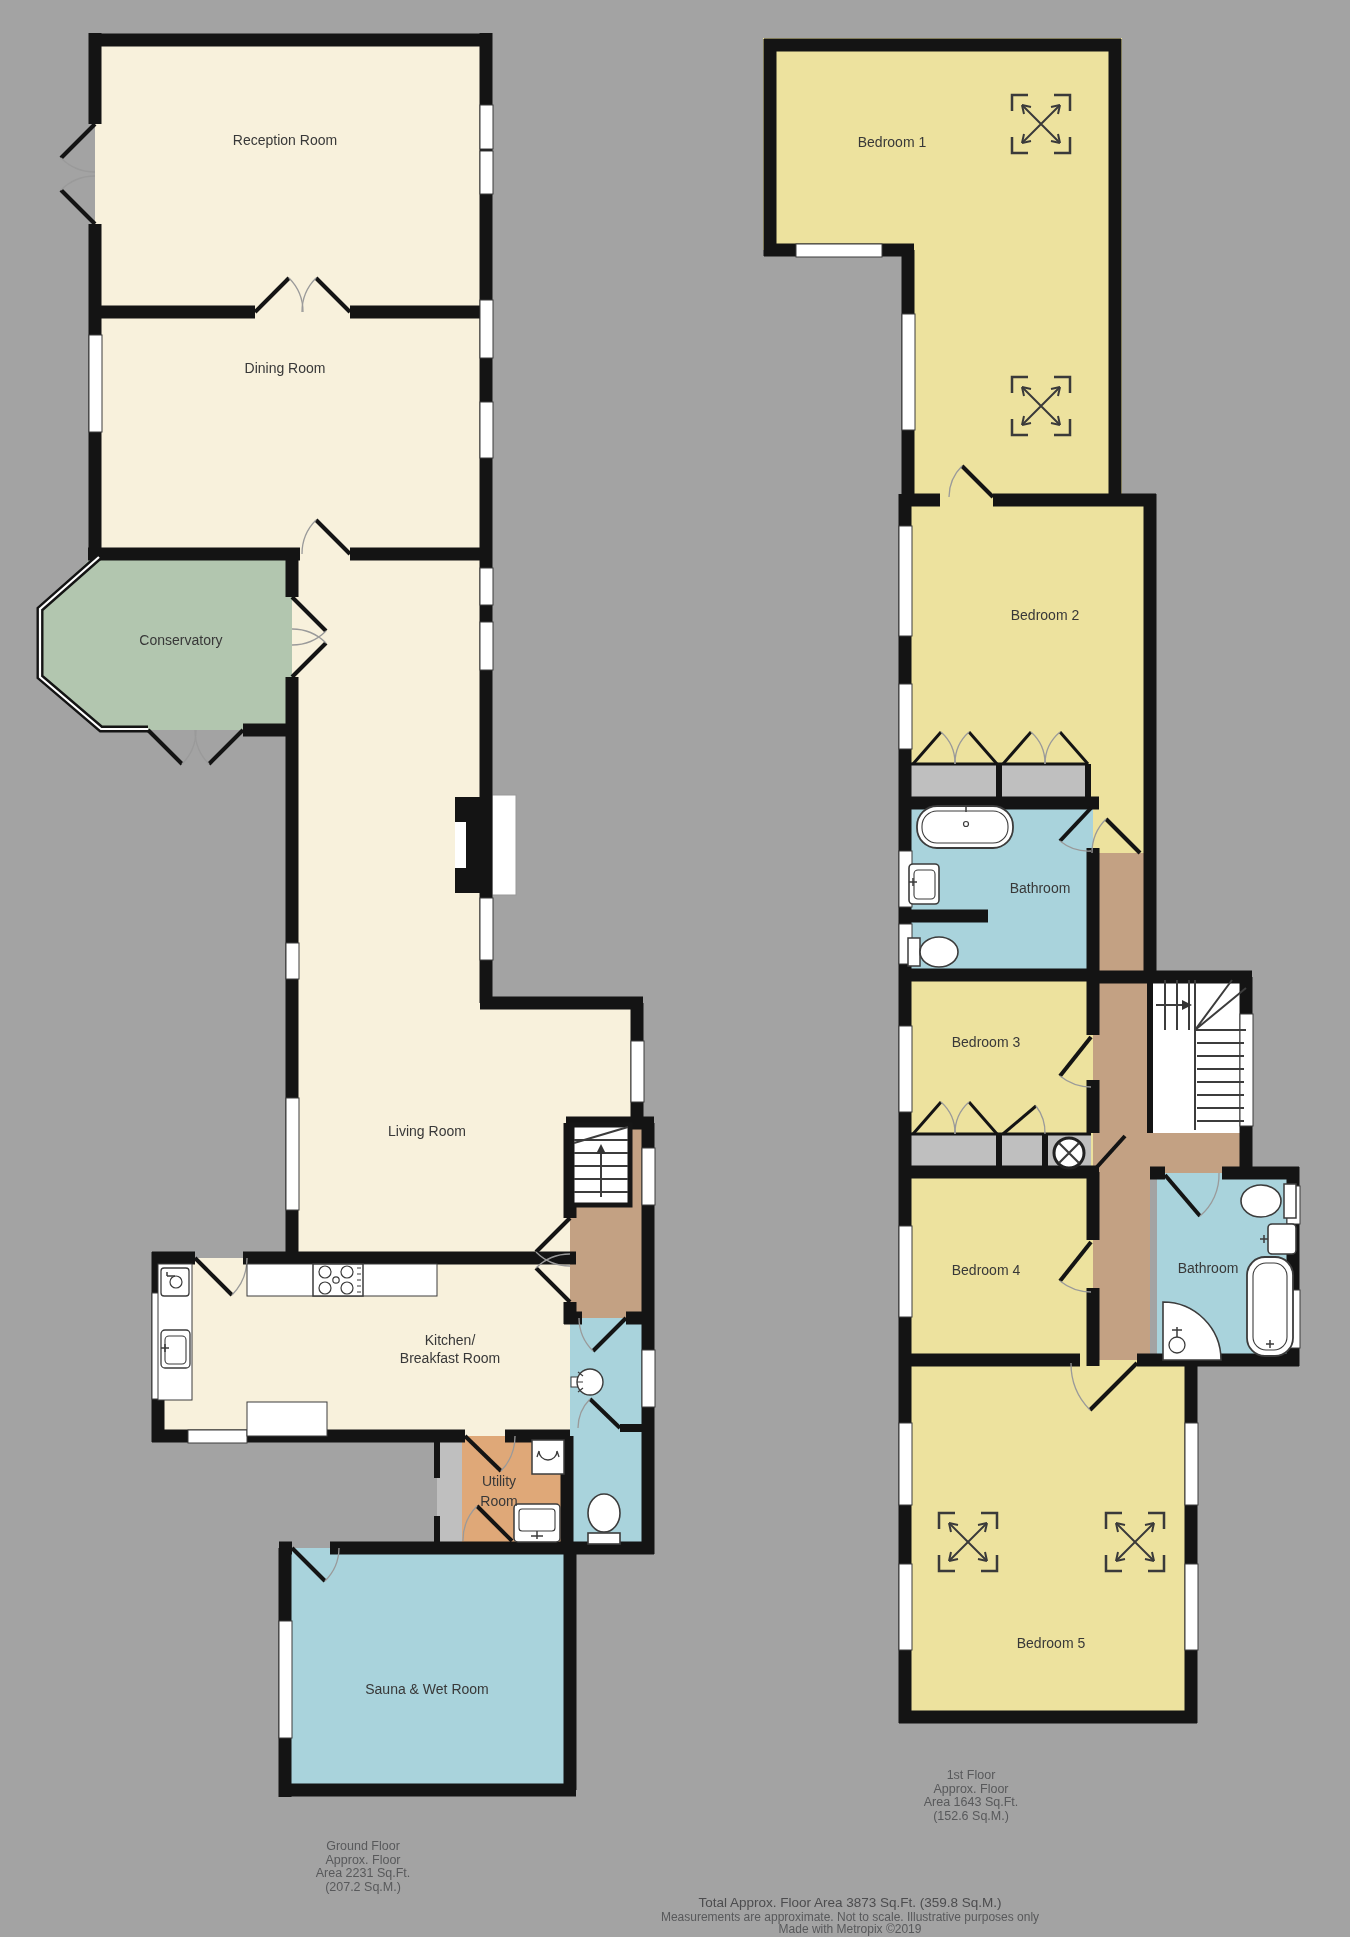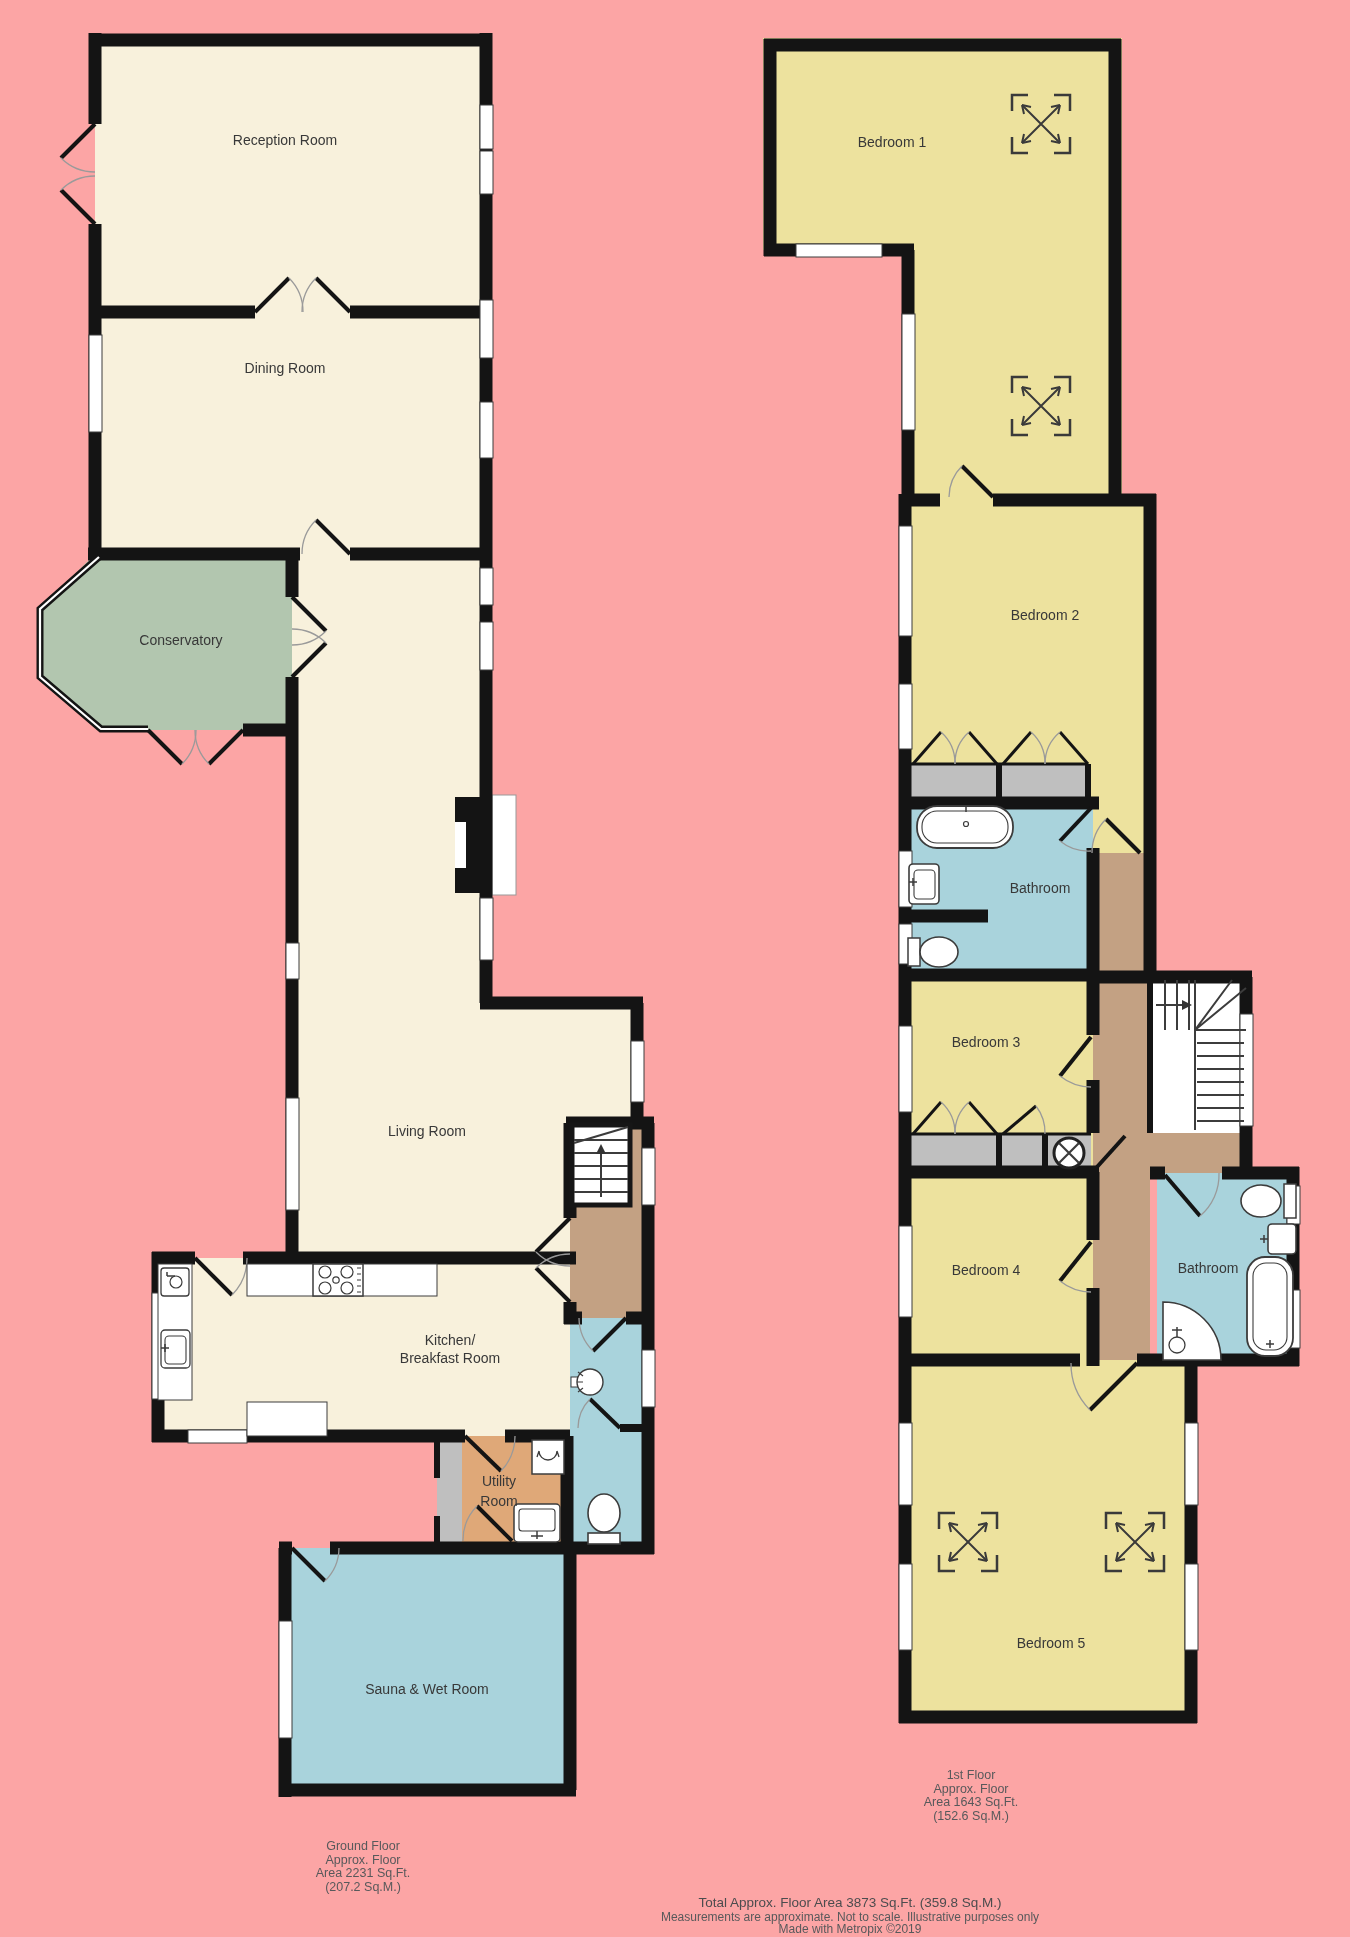--- a/index.html
+++ b/index.html
@@ -1,16 +1,16 @@
 <!DOCTYPE html>
 <html style="--room-cream: #F8F1DC; --room-yellow: #EDE29E; --room-green: #B2C6AF; --room-blue: #A9D3DC; --hall-brown: #C3A183; --utility-orange: #DFA878; --closet-gray: #BFBFBF; --wall: #141414;"><head>
 <meta charset="utf-8">
 <style>
   html,body{margin:0;padding:0;background:#fff;}
-  .stage{position:relative;width:1350px;height:1937px;background:#fca5a5;margin:0 auto;
+  .stage{position:relative;width:1350px;height:1937px;background:#a3a3a3;margin:0 auto;
          font-family:"Liberation Sans", sans-serif;}
   svg{display:block;}
   .f-cream{fill:var(--room-cream,#F8F1DC);}
   .f-yellow{fill:var(--room-yellow,#EDE29E);}
   .f-green{fill:var(--room-green,#B2C6AF);}
   .f-blue{fill:var(--room-blue,#A9D3DC);}
   .f-brown{fill:var(--hall-brown,#C3A183);}
   .f-orange{fill:var(--utility-orange,#DFA878);}
   .f-gray{fill:var(--closet-gray,#BFBFBF);}
   .wall{stroke:var(--wall,#141414);fill:none;}

